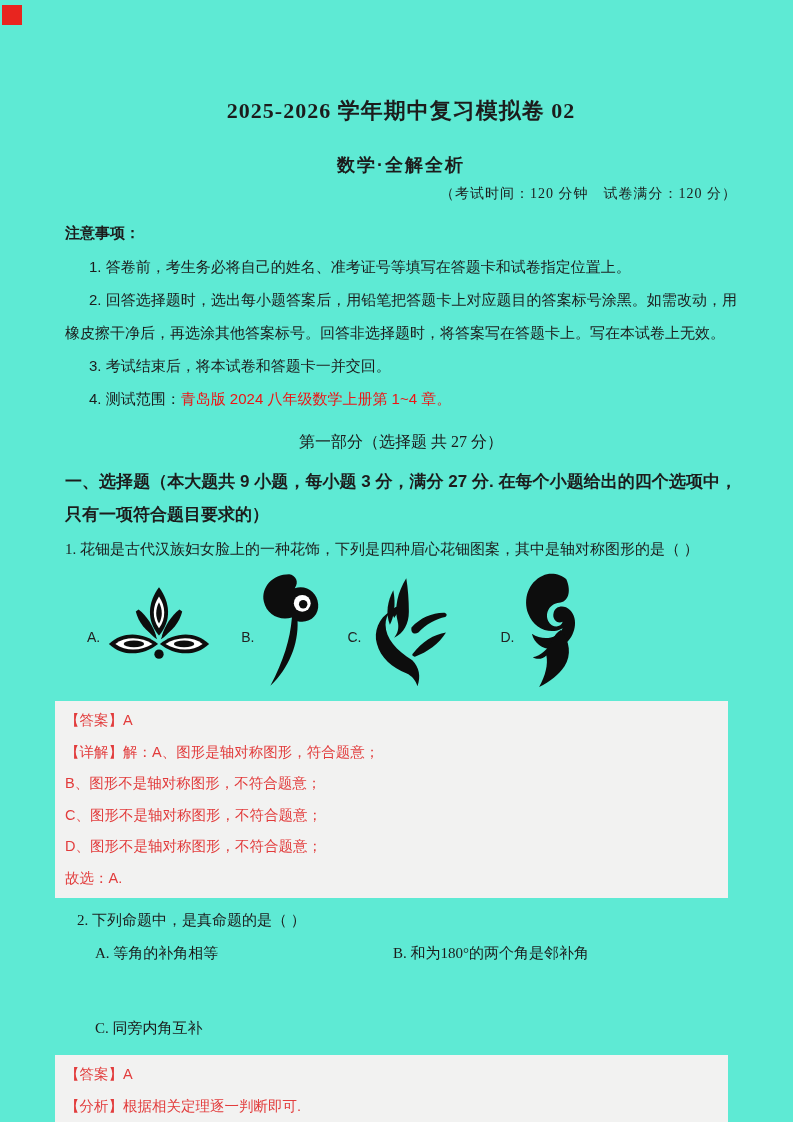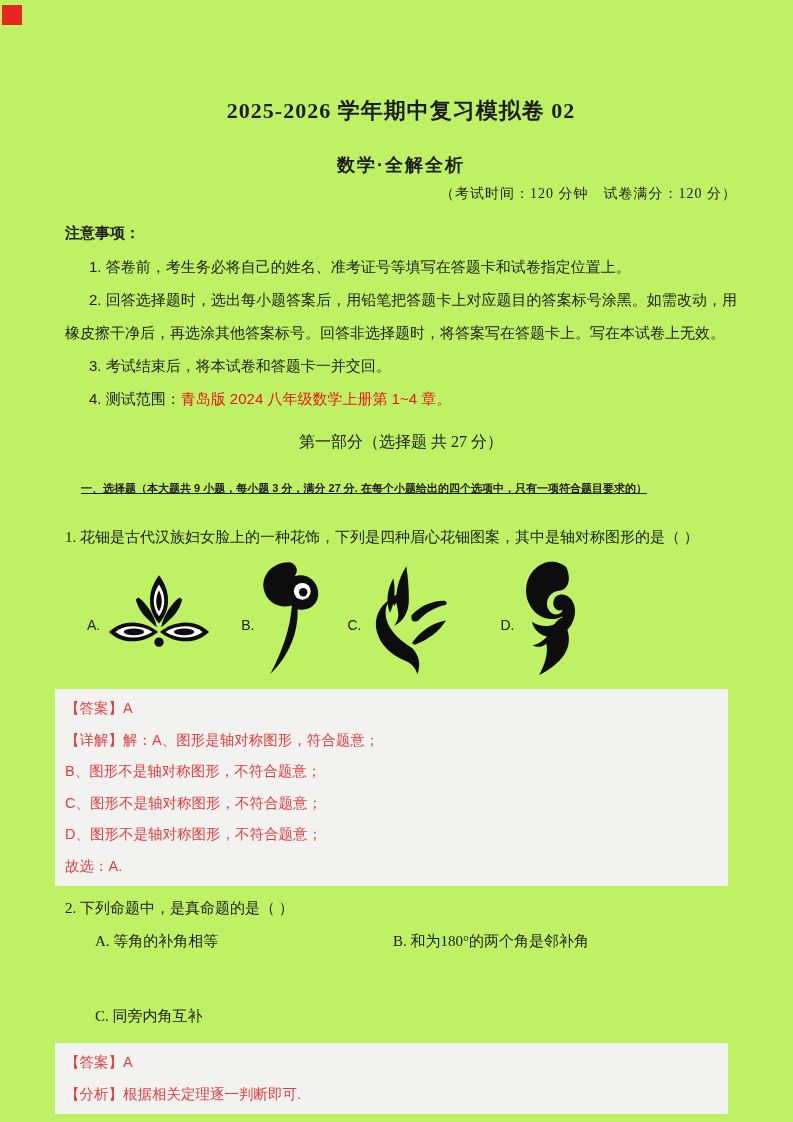--- a/index.html
+++ b/index.html
@@ -1,47 +1,47 @@
 <!DOCTYPE html>
 <html lang="zh" style="--accent: #e23c3c; --range-red: #ed1515; --box-bg: #f2f2f1; --fig-black: #0d0d0d; --corner: #e8251f;"><head>
 <meta charset="utf-8">
 <style>
   html,body{margin:0;padding:0;background:#ffffff;}
   .page{
     width:793px;height:1122px;box-sizing:border-box;
     padding:96px 56px 0 65px;position:relative;overflow:hidden;
-    background:#bef264;color:#1c1c1c;
+    background:#5eead4;color:#1c1c1c;
     font-family:"Liberation Serif","DejaVu Serif",serif;
   }
   .corner-mark{position:absolute;left:2px;top:5px;width:20px;height:20px;background:var(--corner,#e8251f);}
   .title{margin:0;font-size:22px;line-height:30px;text-align:center;font-weight:700;letter-spacing:1px;}
   .subtitle{margin:25px 0 0;font-size:18px;line-height:28px;text-align:center;font-weight:700;letter-spacing:2px;
     font-family:"Liberation Sans","DejaVu Sans",sans-serif;}
   .exam-info{margin:6px 0 0;font-size:14px;text-align:right;letter-spacing:1px;}
   .notice-head{margin:21px 0 7px;font-size:15px;font-weight:700;
     font-family:"Liberation Sans","DejaVu Sans",sans-serif;}
   .notice-item{margin:0;font-size:15px;line-height:33px;text-indent:24px;text-align:justify;
     font-family:"Liberation Sans","DejaVu Sans",sans-serif;}
   .red-range{color:var(--range-red,#ed1515);}
   .part-heading{margin:13px 0 9px;font-size:16px;line-height:28px;text-align:center;font-weight:400;}
-  .intro{margin:16px;font-size:11px;line-height:33px;font-weight:700;text-align:justify;
-    font-family:"Liberation Sans","DejaVu Sans",sans-serif;text-decoration:underline;}
+  .intro{margin:0;font-size:17px;line-height:33px;font-weight:700;text-align:justify;
+    font-family:"Liberation Sans","DejaVu Sans",sans-serif;}
   .q{margin:2px 0 0;font-size:15px;line-height:33px;}
   .figrow{display:flex;align-items:center;height:124px;margin:2px 0 0;}
   .figgroup{display:flex;align-items:center;}
   .figlabel{font-family:"Liberation Sans","DejaVu Sans",sans-serif;font-size:14px;margin:14px 7px 0 0;color:#222;}
   .fig svg{display:block;}
   .fig path,.fig ellipse,.fig circle{fill:var(--fig-black,#0d0d0d);}
   .fig .w{fill:#ffffff;}
   .ansbox{background:var(--box-bg,#f2f2f1);margin:9px 9px 0 -10px;padding:4px 8px 4px 10px;}
   .ansbox p{margin:0;font-size:14.5px;line-height:31.5px;color:var(--accent,#e23c3c);
     font-family:"Liberation Sans","DejaVu Sans",sans-serif;}
   .options{display:grid;grid-template-columns:256px auto;padding-left:30px;margin:0;
     font-size:15px;line-height:33px;gap:42px;}
-  .q2{margin-top:6px;}
+  .q2{margin-top:6px;margin-left:12px;}
   .box2{margin-top:10px;}
 </style>
 </head>
 <body>
 
 <div class="page">
 
   <div class="corner-mark"></div>
 
   <h1 class="title">2025-2026 学年期中复习模拟卷 02</h1>

